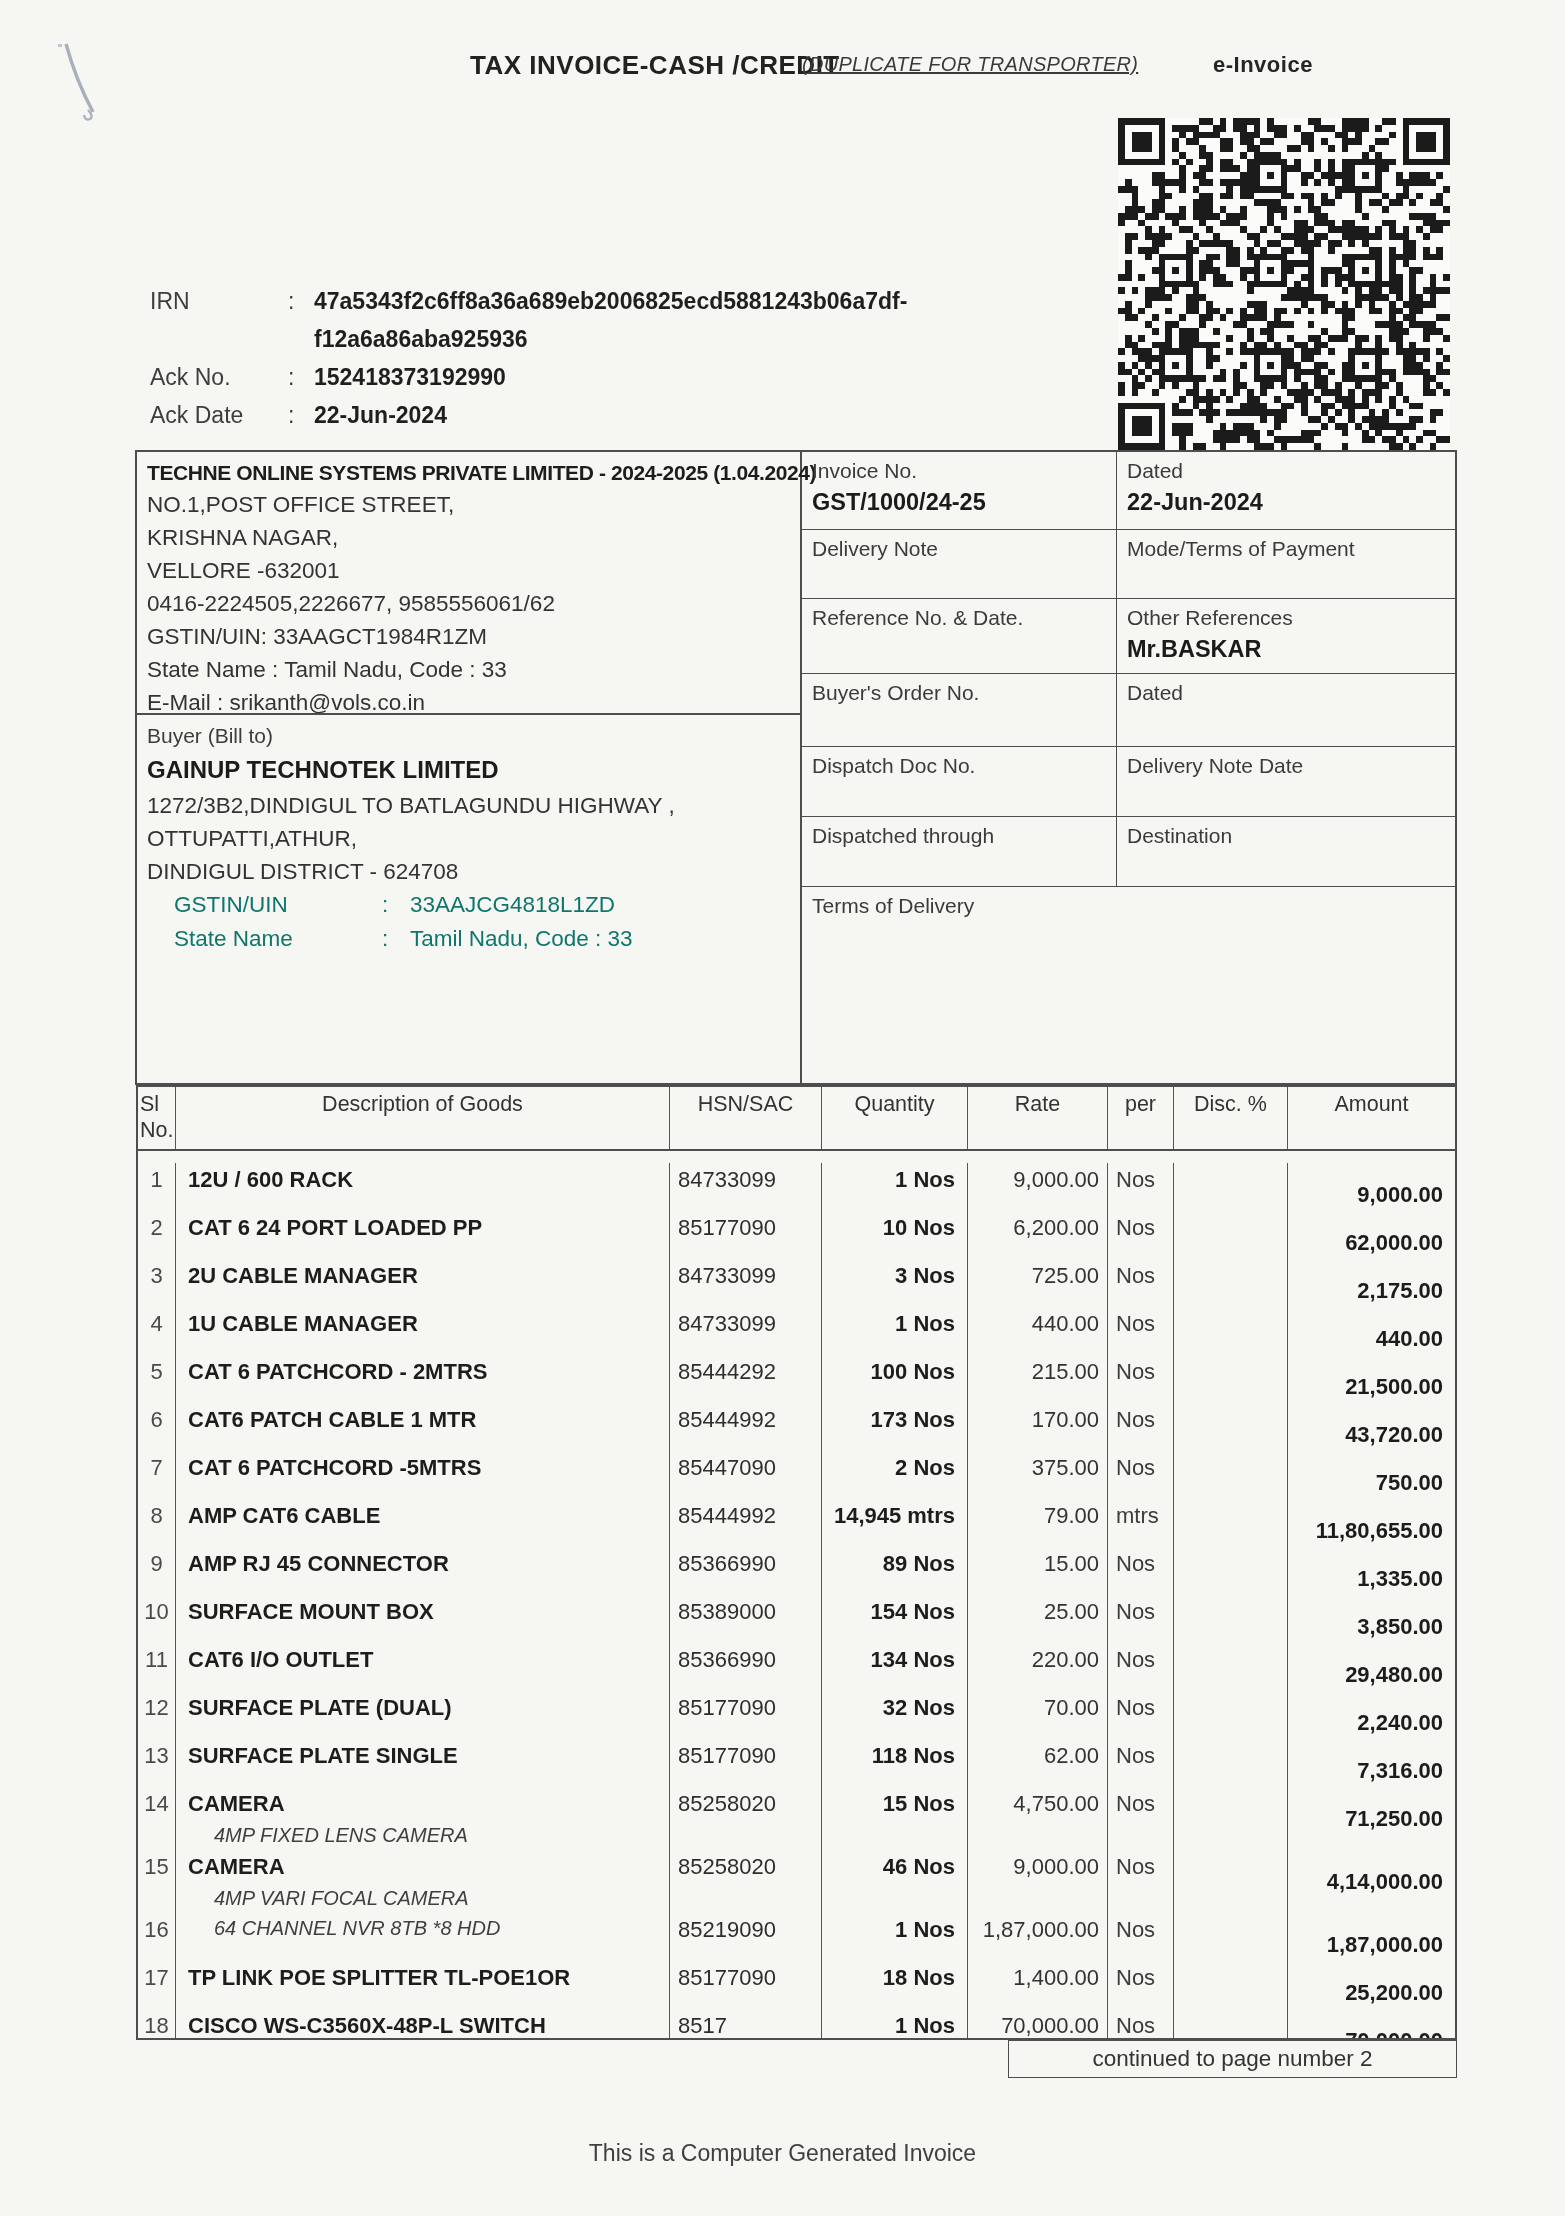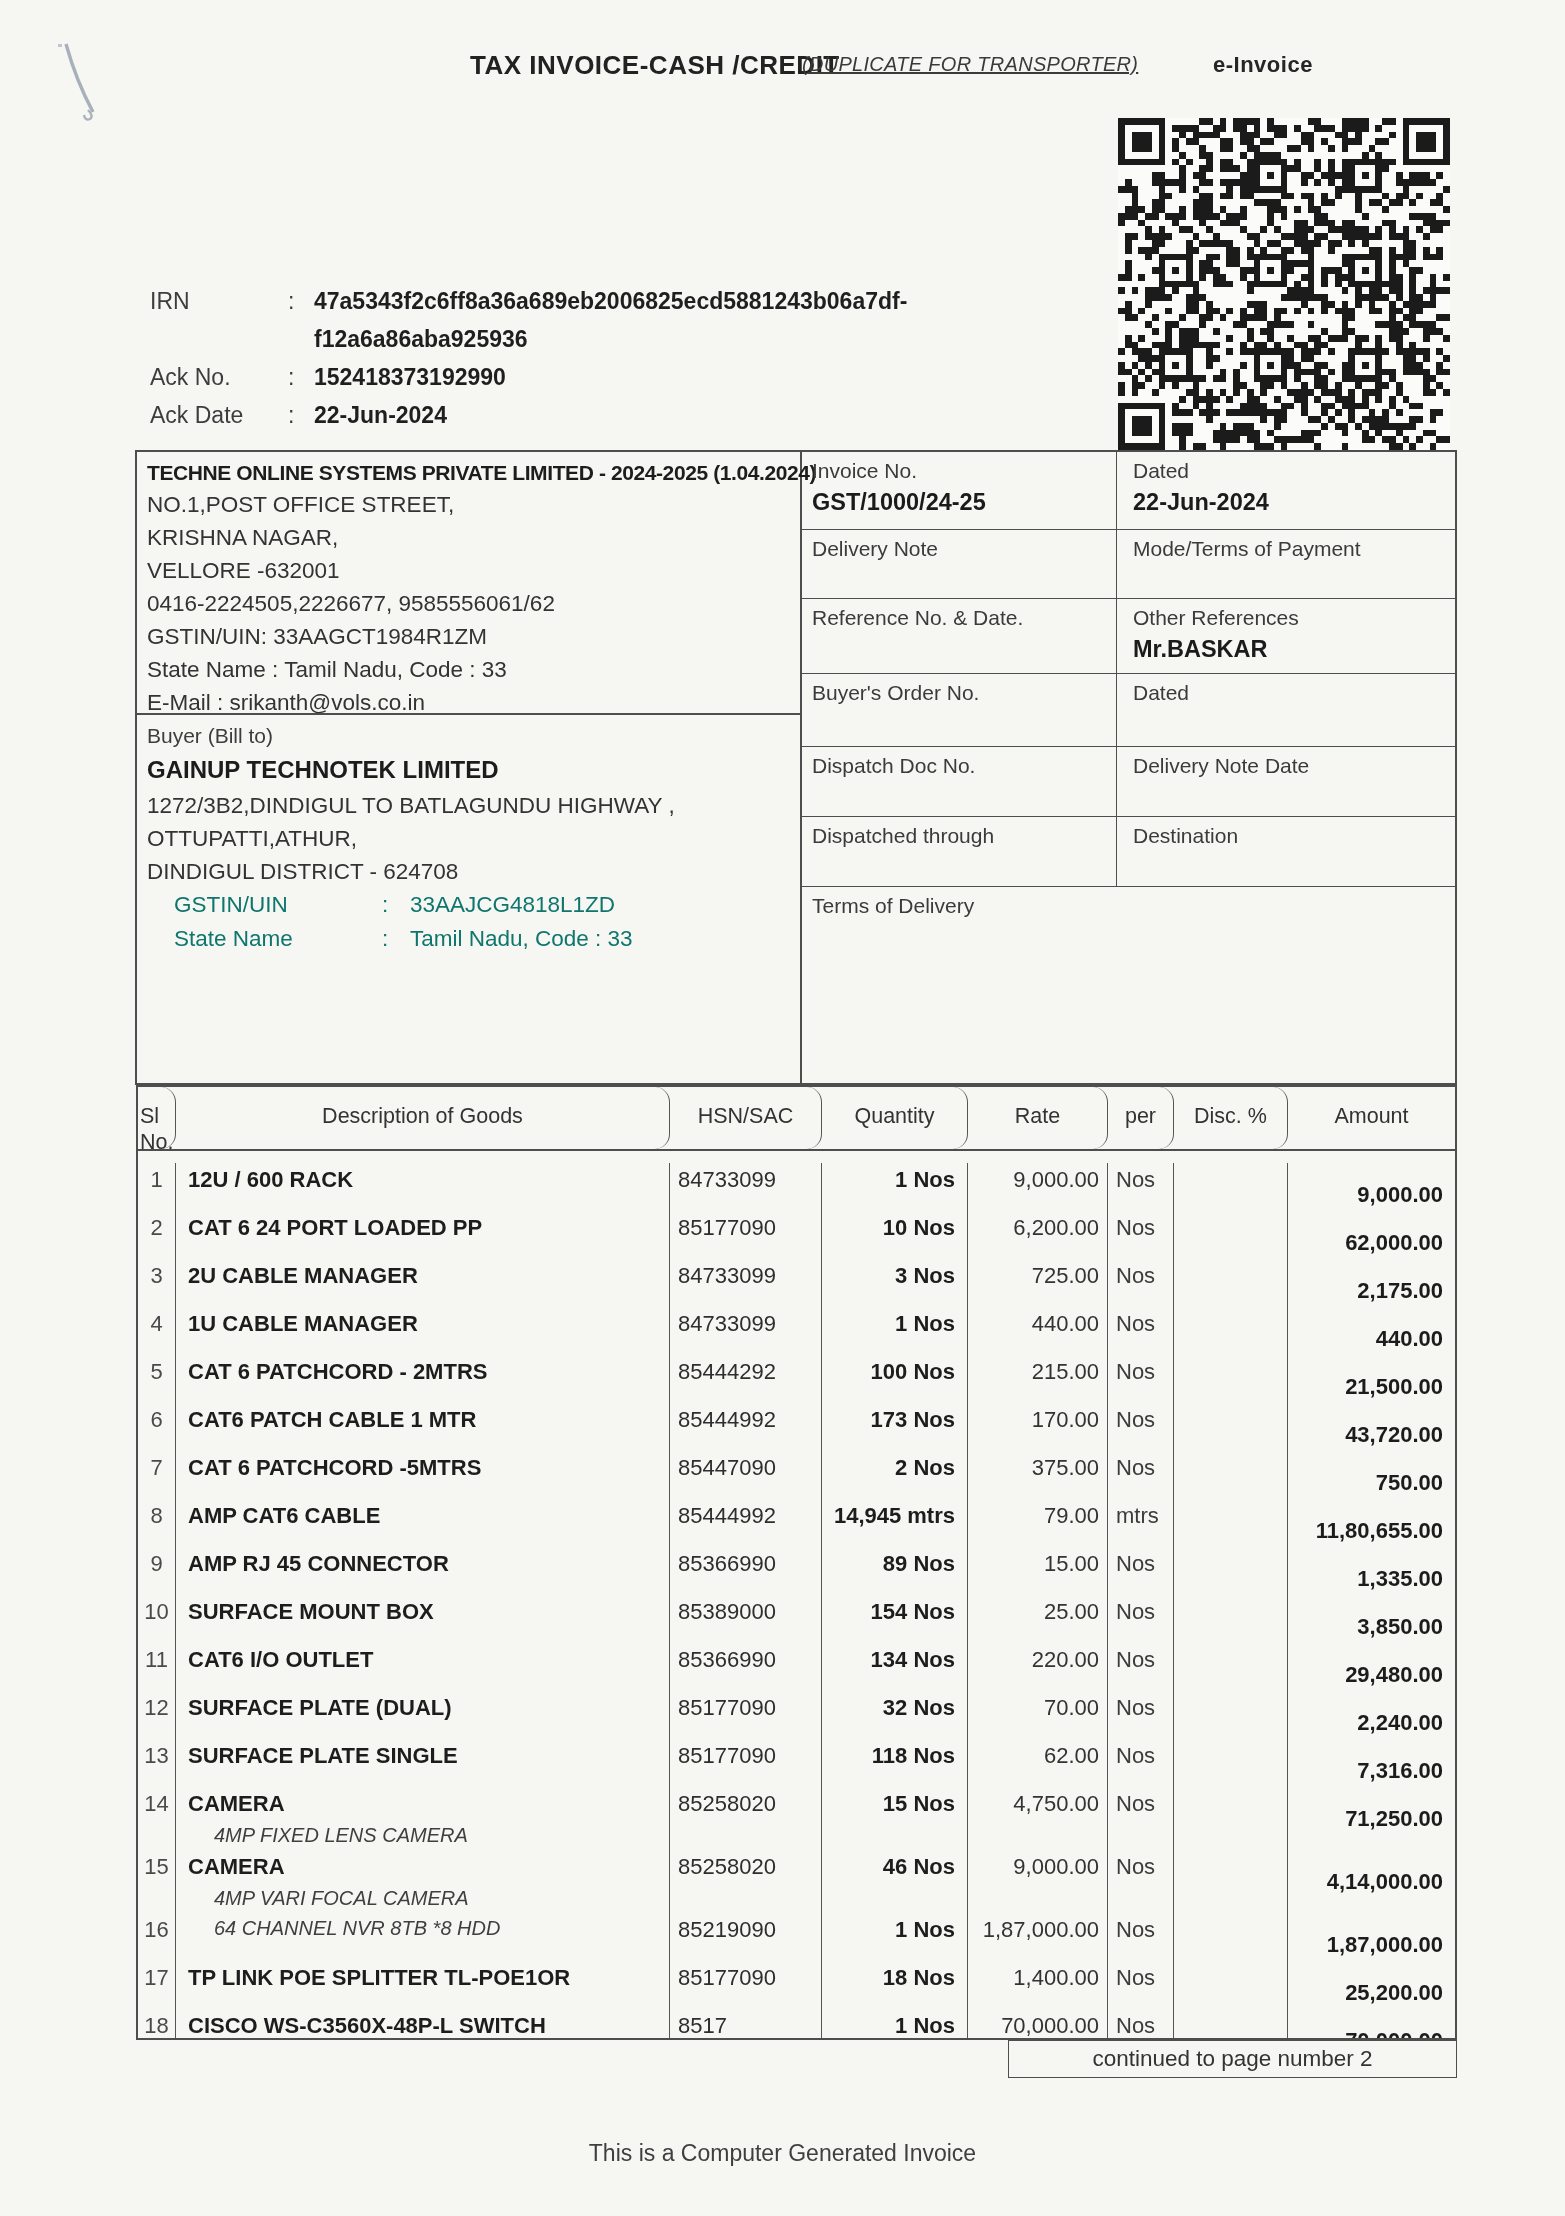--- a/index.html
+++ b/index.html
@@ -37,21 +37,21 @@
   .seller-name{font-weight:bold;font-size:21px;letter-spacing:-0.4px;color:#1d1d1d;line-height:30px;white-space:nowrap;}
   .addr-line{font-size:22.5px;line-height:33px;color:#333;}
   .buyer{flex:1;padding:6px 10px;}
   .section-label{font-size:21px;color:#3d3d3d;line-height:30px;}
   .buyer-name{font-weight:bold;font-size:24px;color:#1c1c1c;line-height:38px;}
   .kv-row{display:flex;font-size:22.5px;line-height:34px;color:#0f766e;margin-left:27px;}
   .kv-label{width:208px;}
   .kv-colon{width:28px;}
 
   .info-right{flex:1;display:flex;flex-direction:column;}
-  .m-row{display:flex;border-bottom:1.8px solid #4e4e4e;box-sizing:border-box;gap:6px;}
+  .m-row{display:flex;border-bottom:1.8px solid #4e4e4e;box-sizing:border-box;}
   .m-row:last-child{border-bottom:none;}
   .m-cell{padding:5px 10px;box-sizing:border-box;}
   .m-cell.left{width:315px;border-right:1.8px solid #4e4e4e;}
   .m-cell.right{flex:1;}
   .m-cell.full{flex:1;}
   .m-label{font-size:21px;color:#3b3b3b;line-height:28px;}
   .m-value{font-size:23.5px;font-weight:bold;color:#1b1b1b;line-height:34px;min-height:10px;}
 
   
   .items-table{left:136px;top:1085px;width:1321px;height:955px;border:2px solid #4e4e4e;box-sizing:border-box;display:flex;flex-direction:column;background:transparent;}
@@ -61,21 +61,21 @@
   .c{box-sizing:border-box;border-right:1.6px solid #555;padding:0 6px;min-height:100%;}
   .t-row .c,.t-filler .c{min-height:33px;height:auto;align-self:stretch;}
   .col-sl{width:38px;padding:0 2px;}
   .col-desc{width:494px;padding:0 12px;}
   .col-hsn{width:152px;padding:0 8px;}
   .col-qty{width:146px;text-align:right;padding-right:12px;}
   .col-rate{width:140px;text-align:right;padding-right:8px;}
   .col-per{width:66px;padding-left:8px;}
   .col-disc{width:114px;}
   .col-amt{flex:1;border-right:none;text-align:right;padding-right:12px;}
-  .th{font-size:21.5px;color:#333;padding-top:16px;text-align:center;line-height:26px;border-radius:15px;}
+  .th{font-size:21.5px;color:#333;padding-top:4px;text-align:center;line-height:26px;}
   .th.sl-h{text-align:left;line-height:26px;}
   .t-row{font-size:22px;line-height:33px;}
   .sl{color:#4a4a4a;text-align:center;}
   .d-main{font-weight:bold;color:#1d1d1d;}
   .d-sub{font-style:italic;font-size:20px;color:#3f3f3f;padding-left:26px;line-height:30px;}
   .qty{font-weight:bold;color:#1d1d1d;}
   .rate{color:#333;}
   .per{color:#3c3c3c;}
   .amt{font-weight:bold;color:#1c1c1c;padding-top:15px;}
 

